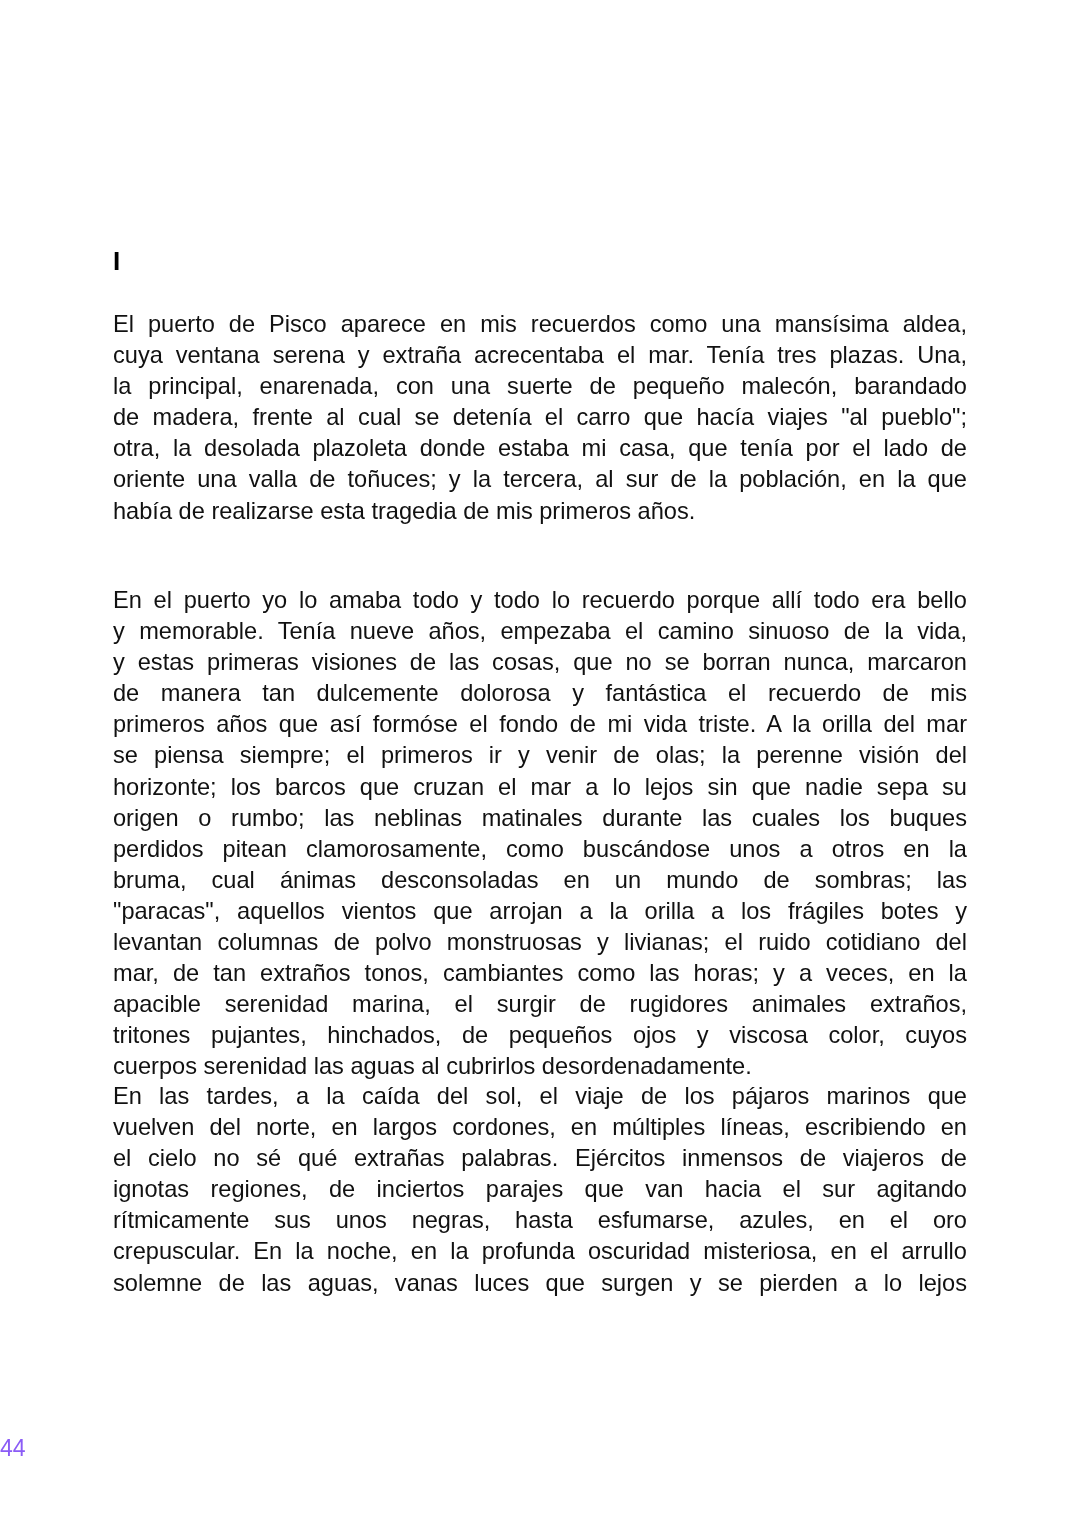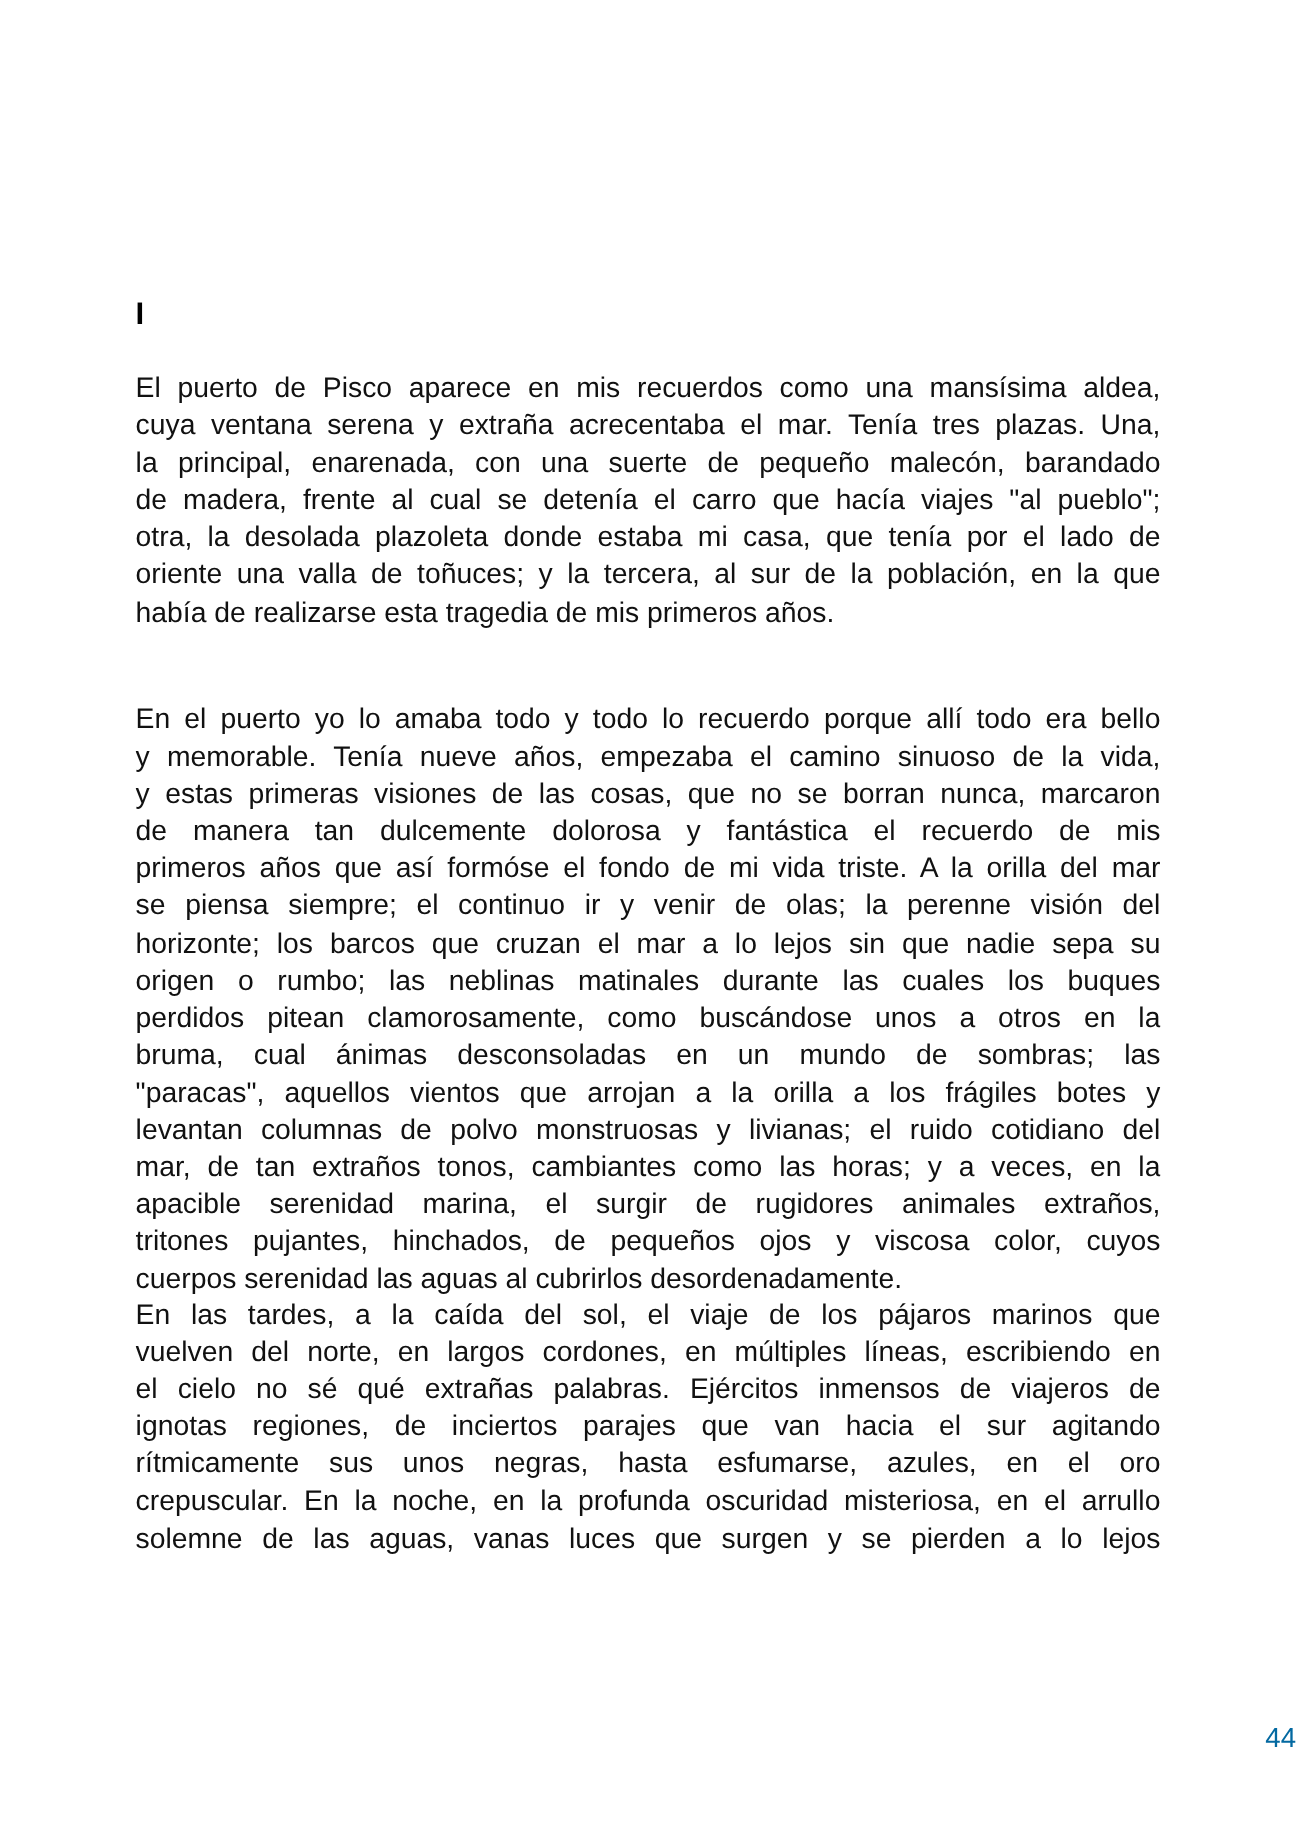--- a/index.html
+++ b/index.html
@@ -17,22 +17,22 @@
     color: #111; white-space: nowrap;
     text-align: justify; text-align-last: justify;
     overflow: hidden;
   }
   .line.last { text-align-last: left; }
   .p1 { top: 309px; }
   .p2 { top: 585px; }
   .p3 { top: 1081px; }
   .pageno {
     position: absolute; left: 0; width: 1080px; top: 1435px;
-    text-align: right;
-    font-family: "Liberation Sans", sans-serif; font-size: 23px; color: #0369a1;
+    text-align: left;
+    font-family: "Liberation Sans", sans-serif; font-size: 23px; color: #8b5cf6;
   }
 </style>
 </head>
 <body>
 
 <div class="page">
   <div class="chapter">I</div>
 
   <div class="para p1">
     <div class="line">El puerto de Pisco aparece en mis recuerdos como una mansísima aldea,</div>
@@ -43,21 +43,21 @@
     <div class="line">oriente una valla de toñuces; y la tercera, al sur de la población, en la que</div>
     <div class="line last">había de realizarse esta tragedia de mis primeros años.</div>
   </div>
 
   <div class="para p2">
     <div class="line">En el puerto yo lo amaba todo y todo lo recuerdo porque allí todo era bello</div>
     <div class="line">y memorable. Tenía nueve años, empezaba el camino sinuoso de la vida,</div>
     <div class="line">y estas primeras visiones de las cosas, que no se borran nunca, marcaron</div>
     <div class="line">de manera tan dulcemente dolorosa y fantástica el recuerdo de mis</div>
     <div class="line">primeros años que así formóse el fondo de mi vida triste. A la orilla del mar</div>
-    <div class="line">se piensa siempre; el continuo ir y venir de olas; la perenne visión del</div>
+    <div class="line">se piensa siempre; el primeros ir y venir de olas; la perenne visión del</div>
     <div class="line">horizonte; los barcos que cruzan el mar a lo lejos sin que nadie sepa su</div>
     <div class="line">origen o rumbo; las neblinas matinales durante las cuales los buques</div>
     <div class="line">perdidos pitean clamorosamente, como buscándose unos a otros en la</div>
     <div class="line">bruma, cual ánimas desconsoladas en un mundo de sombras; las</div>
     <div class="line">"paracas", aquellos vientos que arrojan a la orilla a los frágiles botes y</div>
     <div class="line">levantan columnas de polvo monstruosas y livianas; el ruido cotidiano del</div>
     <div class="line">mar, de tan extraños tonos, cambiantes como las horas; y a veces, en la</div>
     <div class="line">apacible serenidad marina, el surgir de rugidores animales extraños,</div>
     <div class="line">tritones pujantes, hinchados, de pequeños ojos y viscosa color, cuyos</div>
     <div class="line last">cuerpos serenidad las aguas al cubrirlos desordenadamente.</div>

